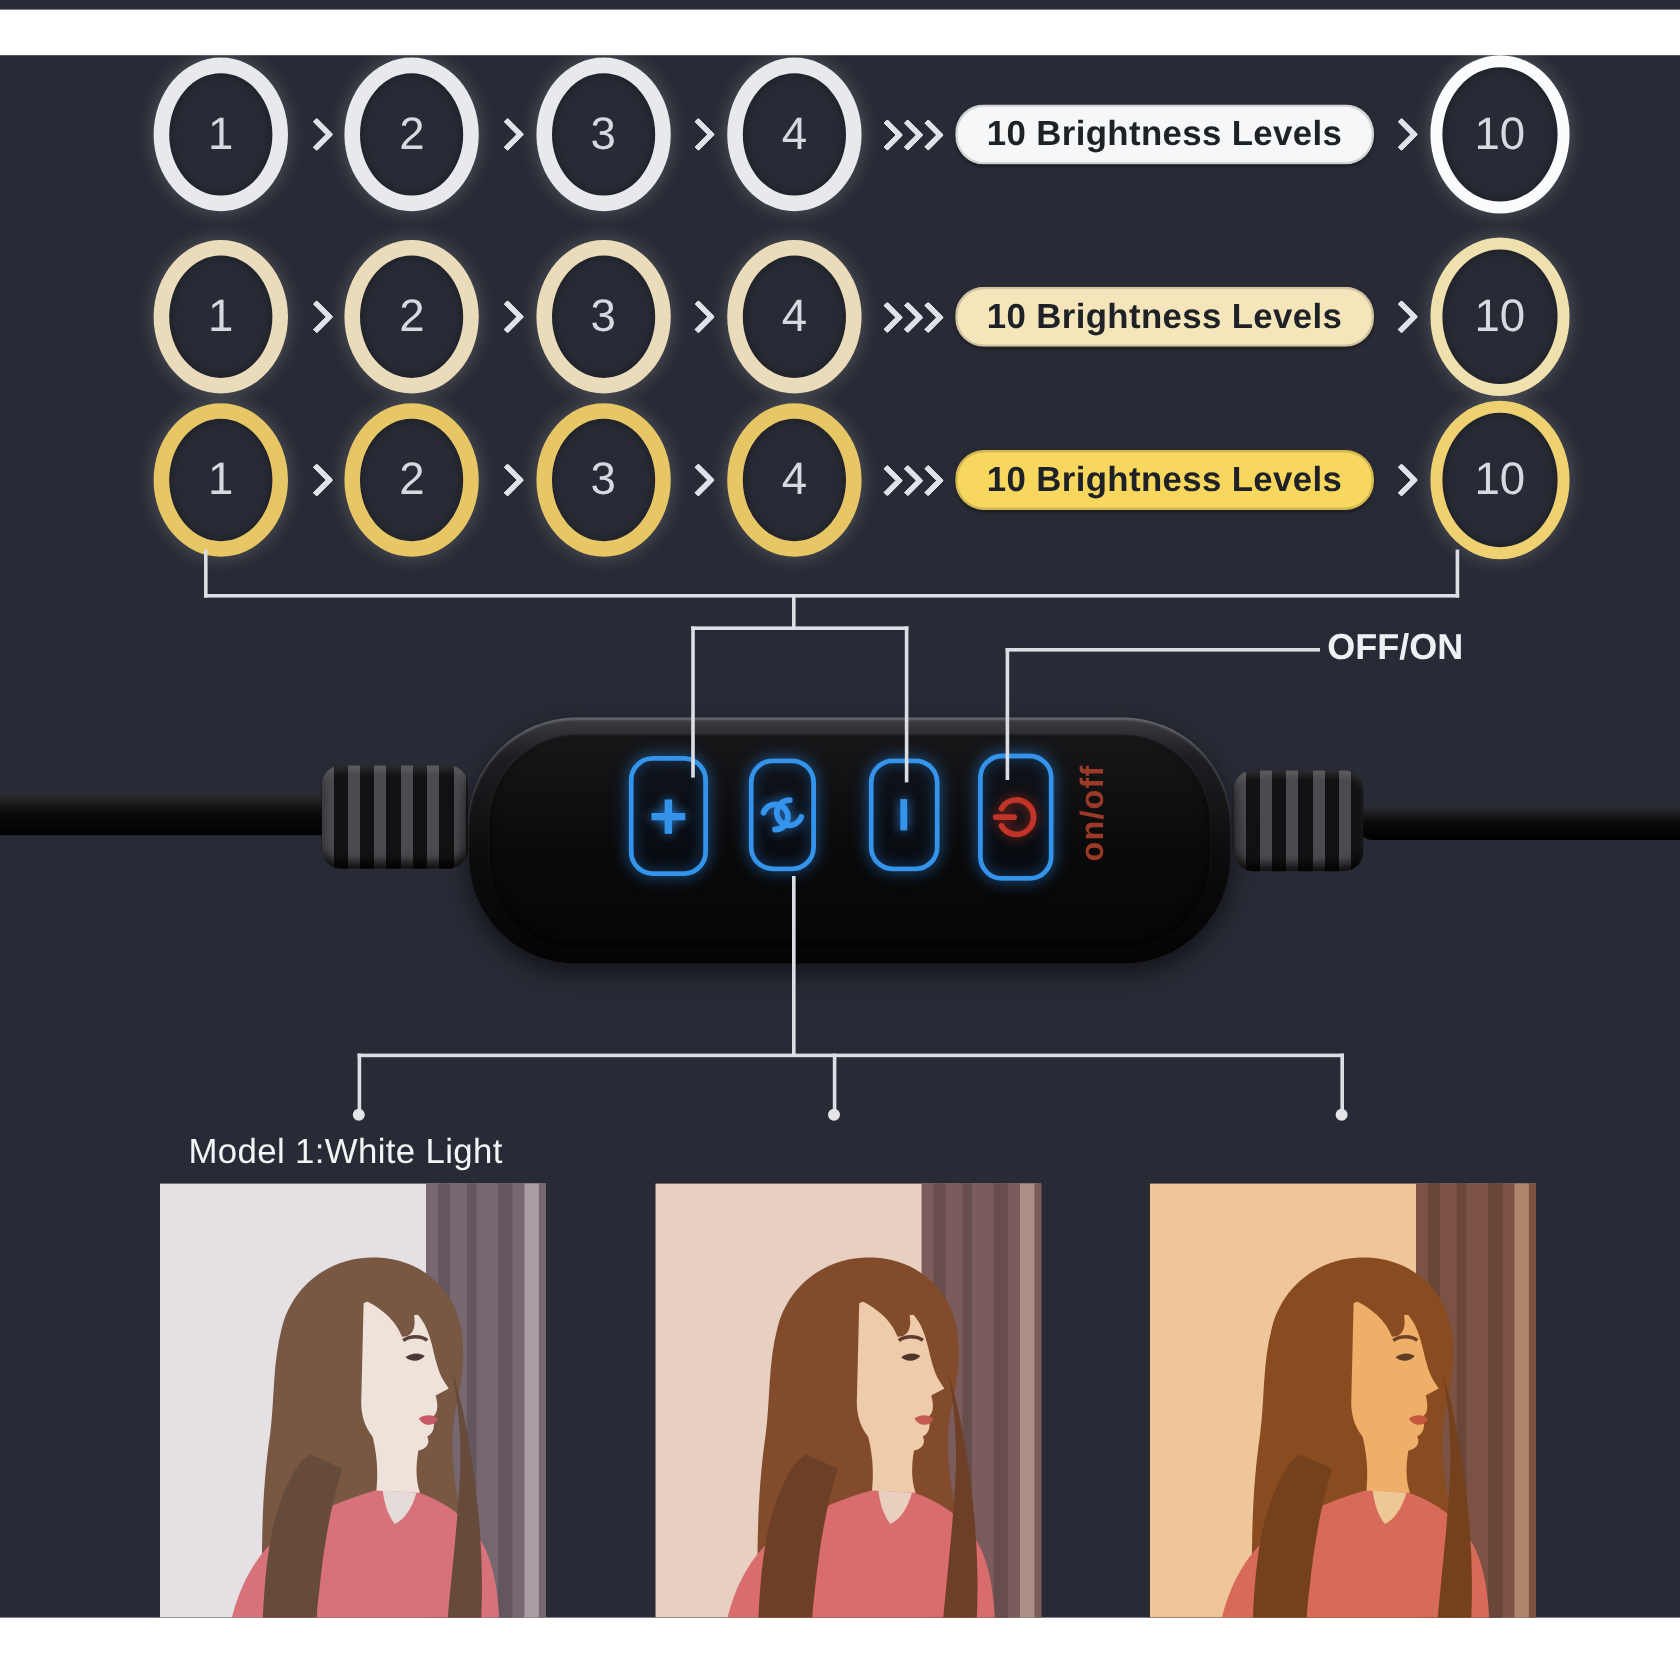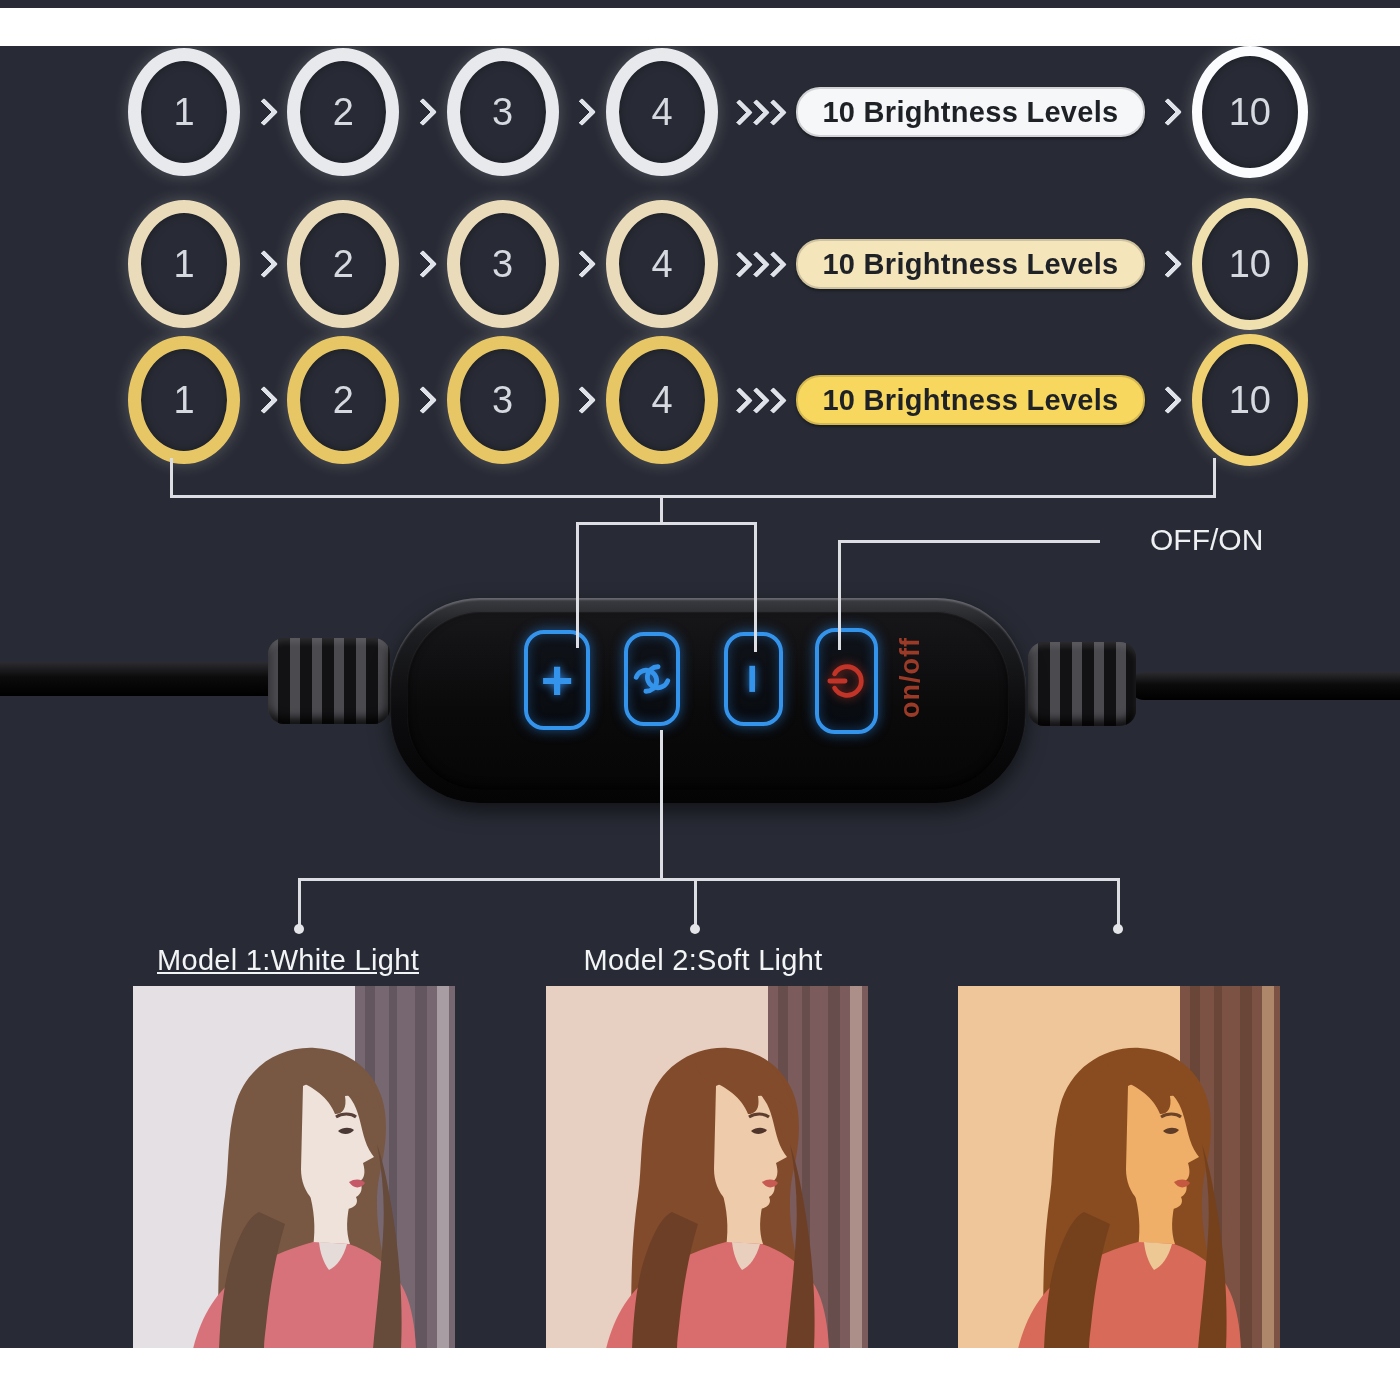--- a/index.html
+++ b/index.html
@@ -23,21 +23,21 @@
   .chev3 .c{width:14px;height:14px;border-top:5px solid #dfe2e8;border-right:5px solid #dfe2e8;
             transform:rotate(45deg);border-radius:2px;margin-left:-2px;}
   .badge{height:46px;min-width:272px;padding:0 24px;border-radius:24px;flex:none;
          display:flex;align-items:center;justify-content:center;
          background:var(--badge-bg,#fff);color:#1e2126;font-size:29px;font-weight:700;
          letter-spacing:.3px;border:2px solid rgba(0,0,0,.15);box-shadow:0 2px 3px rgba(0,0,0,.35);}
 
   
   .ln{position:absolute;background:#dcdee3;}
   .dot{position:absolute;width:10px;height:10px;border-radius:50%;background:#e4e5e9;}
-  .callout-text{position:absolute;font-size:30px;font-weight:normal;color:#eef0f3;margin-left:44px;}
+  .callout-text{position:absolute;font-size:30px;font-weight:bold;color:#eef0f3;}
 
   
   .cable{position:absolute;background:linear-gradient(180deg,#2c2c30,#0b0b0c 45%,#000 100%);}
   .cable.left{left:0;top:662px;width:292px;height:34px;border-radius:0 17px 17px 0;}
   .cable.right{left:1130px;top:672px;width:270px;height:28px;border-radius:14px 0 0 14px;}
   .relief{position:absolute;border-radius:16px;
           background:repeating-linear-gradient(90deg,#4a4a4f 0 10px,#121214 10px 22px);
           box-shadow:inset 0 4px 6px rgba(255,255,255,.12), inset 0 -6px 8px rgba(0,0,0,.8);}
   .relief.left{left:268px;top:638px;width:122px;height:86px;}
   .relief.right{left:1028px;top:642px;width:108px;height:84px;}
@@ -227,22 +227,21 @@
     <div class="ln" style="left:298px;top:878px;width:3px;height:48px;"></div>
     <div class="ln" style="left:694px;top:878px;width:3px;height:48px;"></div>
     <div class="ln" style="left:1117px;top:878px;width:3px;height:48px;"></div>
     <div class="dot" style="left:294px;top:924px;"></div>
     <div class="dot" style="left:690px;top:924px;"></div>
     <div class="dot" style="left:1113px;top:924px;"></div>
   </div>
 
   <div class="photos-layer">
 
-    <div class="model-label" style="left:108px;text-decoration:underline;">Model 1:White Light</div>
-    <div class="model-label" style="left:523px;">Model 2:Soft Light</div>
+    <div class="model-label" style="left:108px;">Model 1:White Light</div>
 
     <div class="photo" style="left: 133px; --wall: #e7e1e3; --curtain: #6e5b62; --curtain-dark: #584850; --hair: #6f4930; --hair-dark: #5b3a26; --skin: #f2e4d8; --jacket: #d9676e; --collar: #e8dcd6; --lips: #c44b58; --tone: rgba(205,215,235,0.10);">
       <svg viewBox="0 0 322 363" width="322" height="363">
         <rect width="322" height="363" fill="var(--wall)"></rect>
         <rect x="222" y="0" width="100" height="363" fill="var(--curtain)"></rect>
         <rect x="232" y="0" width="10" height="363" fill="var(--curtain-dark)"></rect>
         <rect x="256" y="0" width="8" height="363" fill="var(--curtain-dark)"></rect>
         <rect x="282" y="0" width="12" height="363" fill="var(--curtain-dark)"></rect>
         <rect x="304" y="0" width="12" height="363" fill="var(--wall)" opacity="0.45"></rect>
         <path d="M86 363 C84 300 86 250 92 210 C96 180 94 150 102 120 C112 82 146 60 182 62 C222 64 248 92 252 126 C255 152 250 172 246 192 C242 214 244 242 250 270 C256 300 260 330 262 363 Z" fill="var(--hair)"></path>

